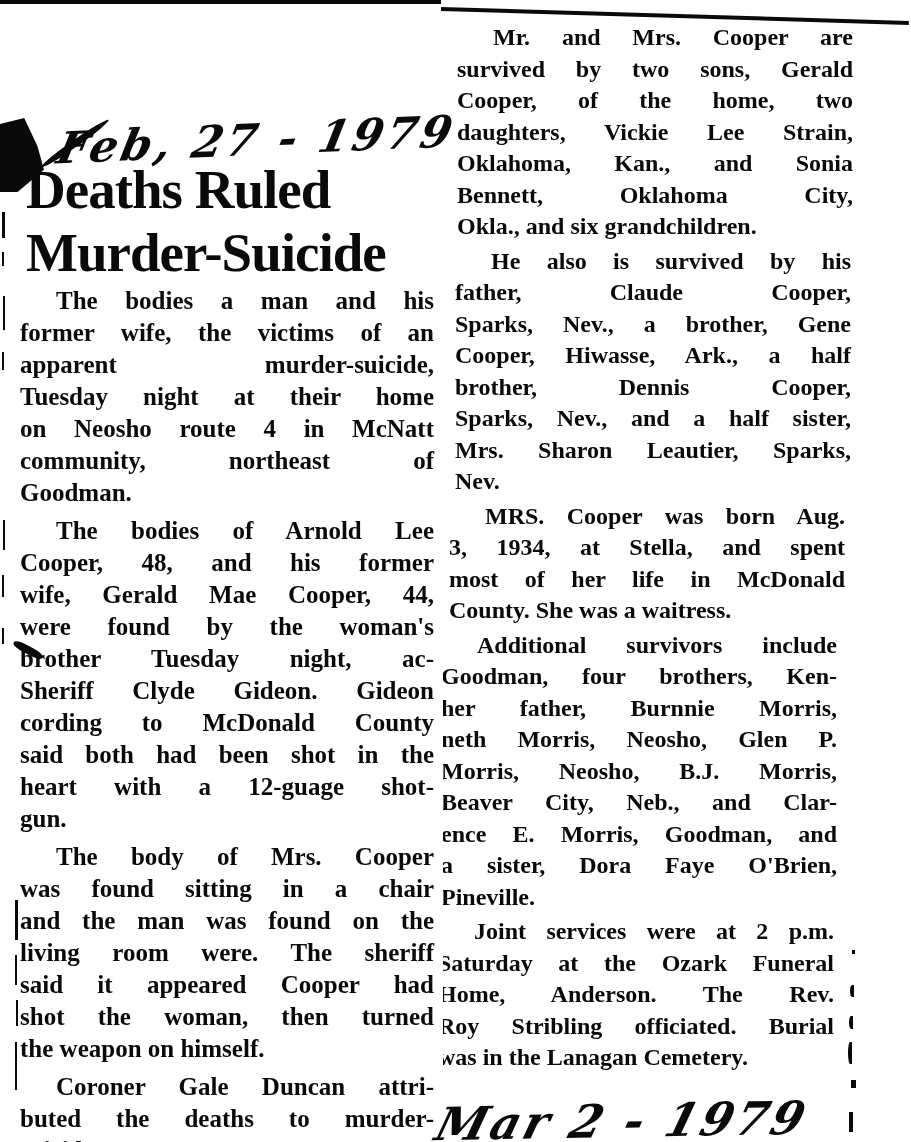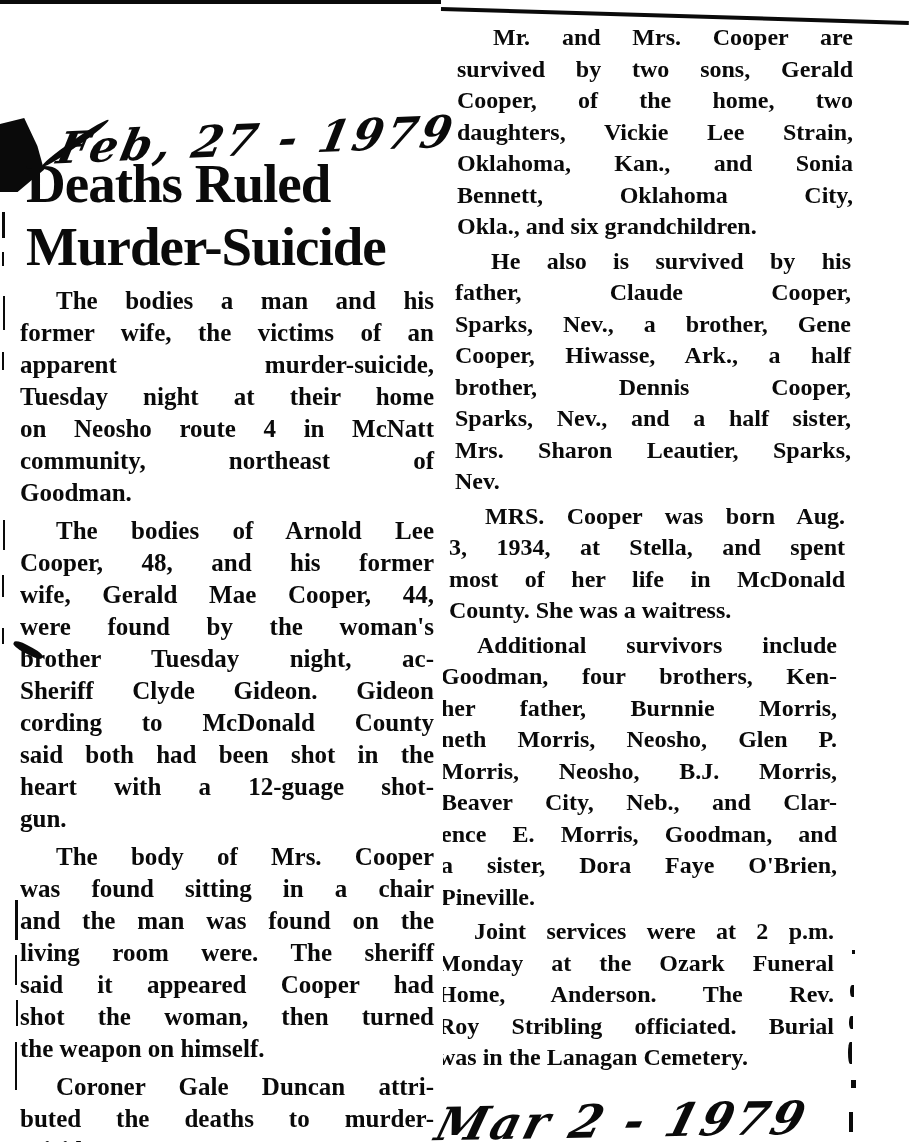--- a/index.html
+++ b/index.html
@@ -42,21 +42,21 @@
   }
   .hw-top  { left:60px;  top:114px; font-size:44px; transform: skewX(-14deg) rotate(-2.5deg); }
   .hw-bottom { left:438px; top:1094px; font-size:46px; transform: skewX(-16deg) rotate(-1deg); }
   .flourish {
     position:absolute; left:34px; top:140px; width:82px; height:7px;
     background:#0a0a0a; border-radius:50%;
     transform: rotate(-35deg);
   }
   
   .headline {
-    position:absolute; left:26px; top:152px; width:412px;
+    position:absolute; left:26px; top:158px; width:412px;
     font-size:55px; font-weight:bold; line-height:63px;
     letter-spacing:-1px; white-space:nowrap;
   }
   
   .col { position:absolute; font-weight:bold; }
   .col .line {
     text-align: justify;
     -moz-text-align-last: justify;
     text-align-last: justify;
   }
@@ -192,21 +192,21 @@
           <div class="line">her father, Burnnie Morris,</div>
           <div class="line">neth Morris, Neosho, Glen P.</div>
           <div class="line">Morris, Neosho, B.J. Morris,</div>
           <div class="line">Beaver City, Neb., and Clar-</div>
           <div class="line">ence E. Morris, Goodman, and</div>
           <div class="line">a sister, Dora Faye O'Brien,</div>
           <div class="line last">Pineville.</div>
         </div>
         <div class="para">
           <div class="line first">Joint services were at 2 p.m.</div>
-          <div class="line">Monday at the Ozark Funeral</div>
+          <div class="line">Saturday at the Ozark Funeral</div>
           <div class="line">Home, Anderson. The Rev.</div>
           <div class="line">Roy Stribling officiated. Burial</div>
           <div class="line last">was in the Lanagan Cemetery.</div>
         </div>
       </div>
   </div>
 
 </div>
 
 </body></html>

